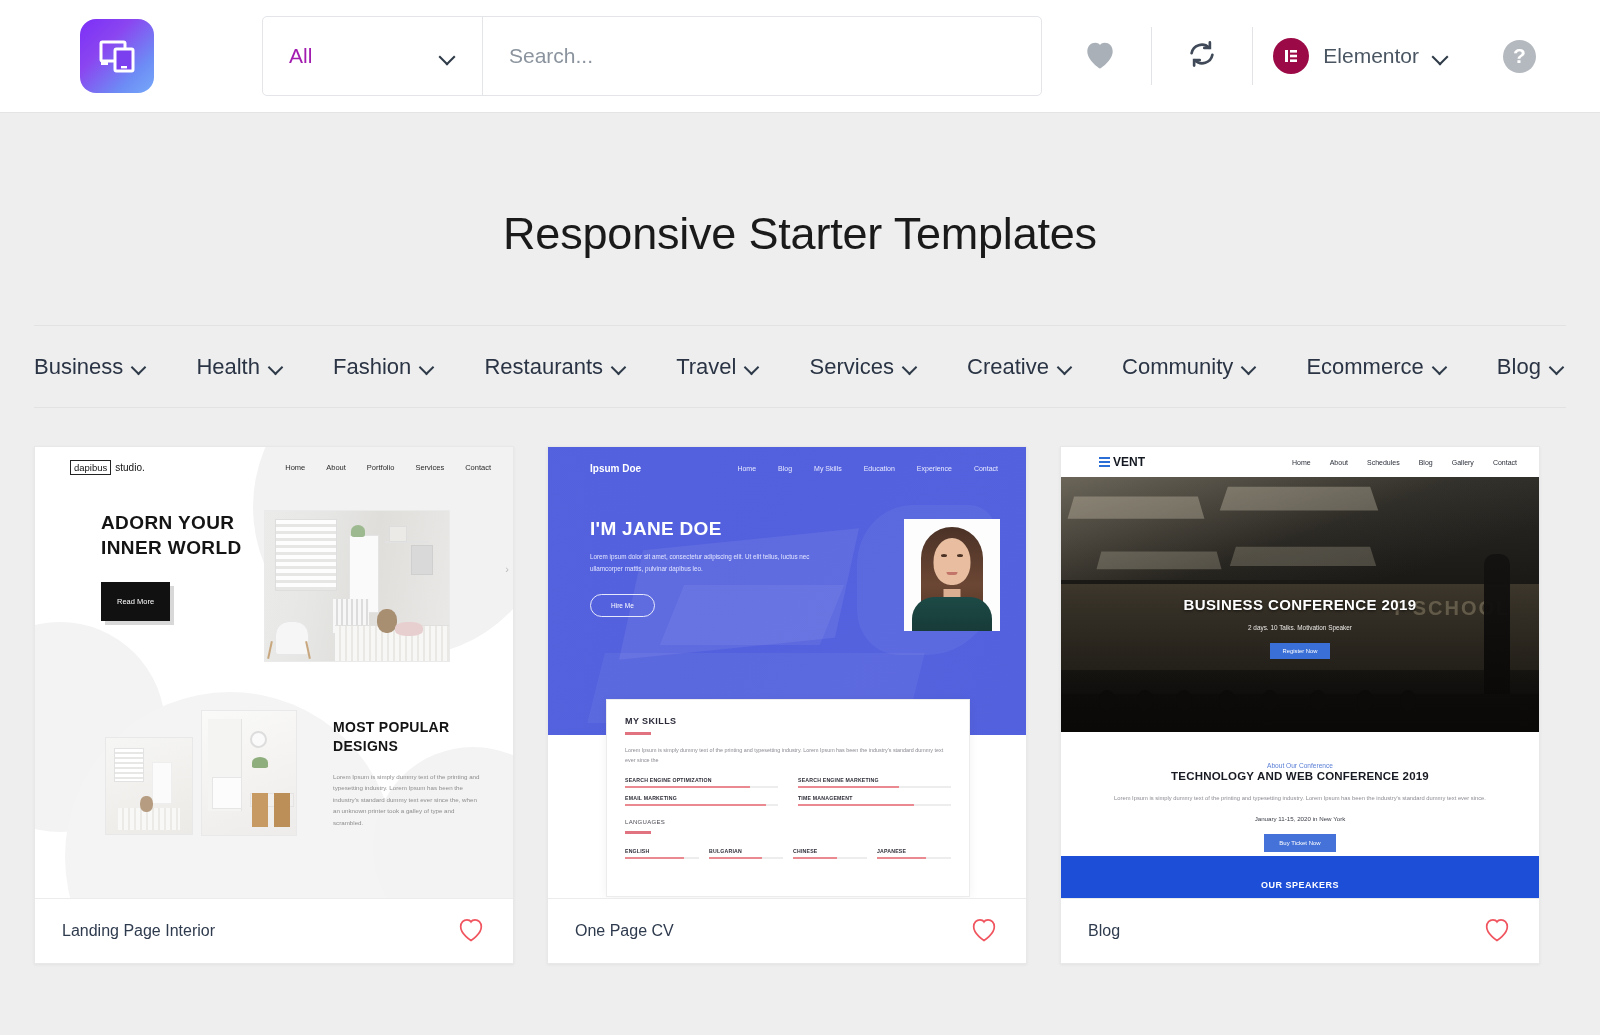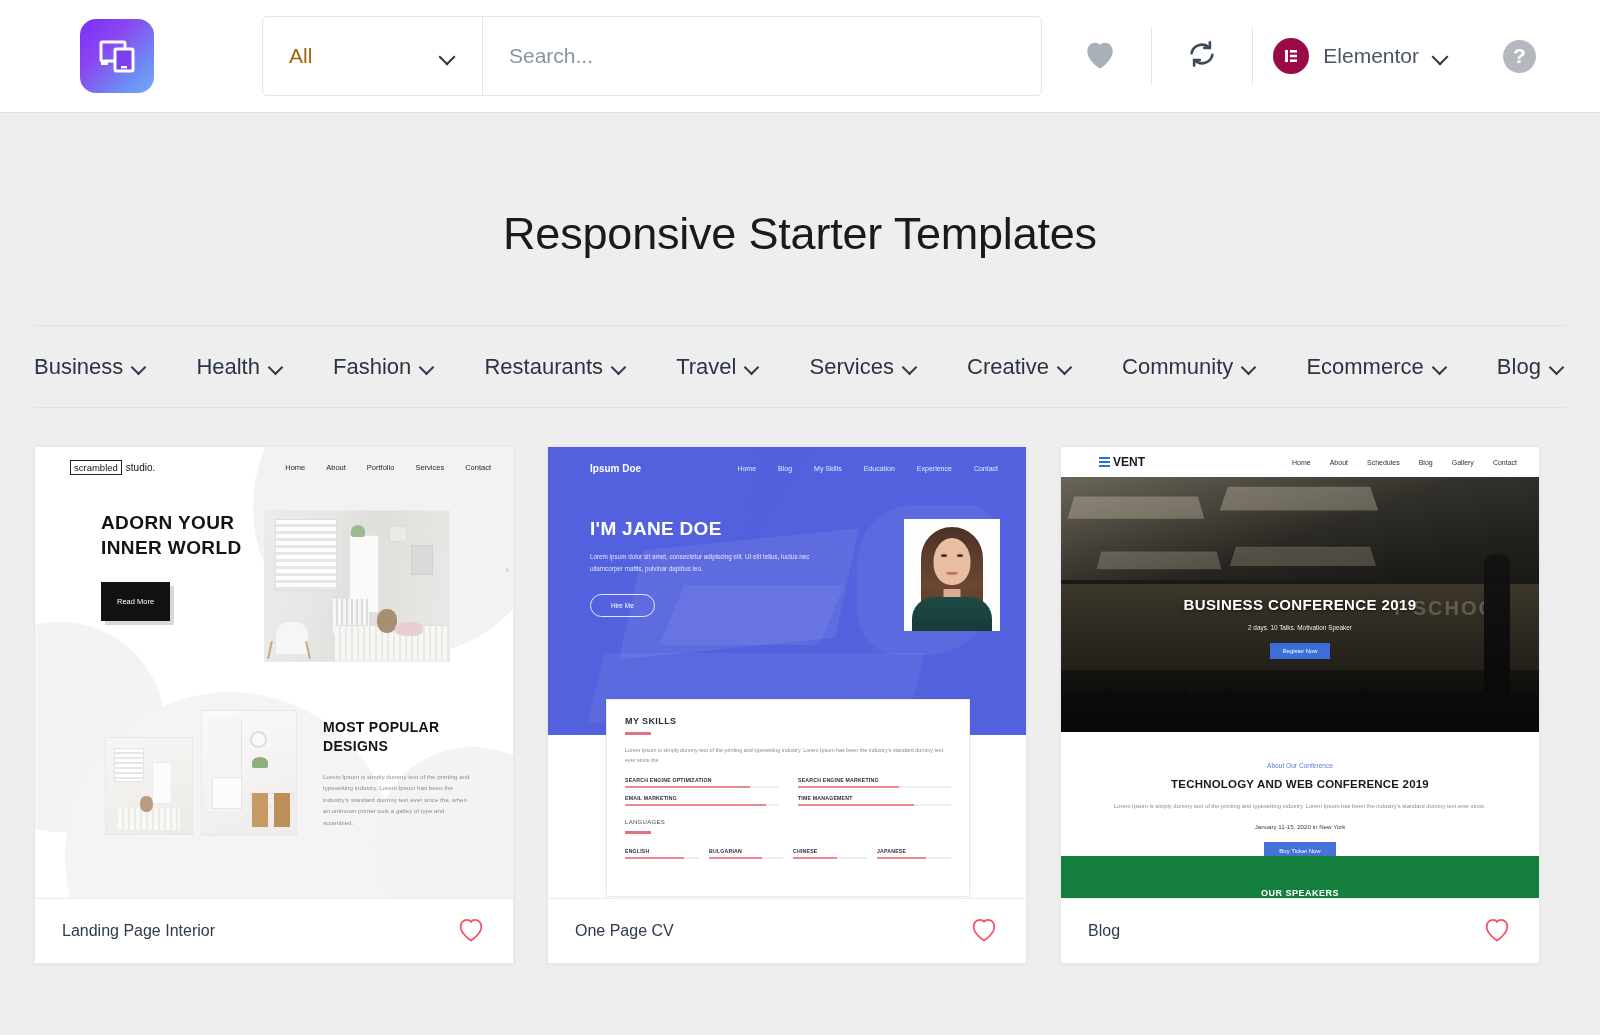--- a/index.html
+++ b/index.html
@@ -39,21 +39,21 @@
     background: #fff;
     overflow: hidden;
   }
   .cat-select {
     width: 220px;
     display: flex; align-items: center; justify-content: space-between;
     padding: 0 26px 0 26px;
     border-right: 1px solid #e3e5e8;
     cursor: pointer;
   }
-  .cat-select .cs-label { font-size: 21px; color: #a16207; }
+  .cat-select .cs-label { font-size: 21px; color: #a21caf; }
   .chev { width: 16px; height: 10px; position: relative; flex: 0 0 auto; }
   .chev::before {
     content:""; position:absolute; left:1px; top:0;
     width: 10px; height: 10px;
     border-right: 2.2px solid #2e3a48;
     border-bottom: 2.2px solid #2e3a48;
     transform: rotate(45deg);
   }
   .search-input {
     flex: 1;
@@ -240,21 +240,21 @@
     background: linear-gradient(160deg,#fafaf8,#eeecea);
     border:1px solid #e9e9e9; position:relative; overflow:hidden;
   }
   .p1-im2 .doorway { position:absolute; left:6px; top:8px; width:34px;height:92px; background:#f4f4f2; border-right:1px solid #e4e4e2;}
   .p1-im2 .dresser { position:absolute; left:10px; bottom:26px; width:30px;height:32px; background:#fcfcfc; border:1px solid #e6e6e6;}
   .p1-im2 .clock { position:absolute; left:48px; top:20px; width:17px;height:17px;border-radius:50%;border:2px solid #ddd;background:#fafafa;}
   .p1-im2 .plant2 { position:absolute; left:50px; top:46px; width:16px;height:11px;border-radius:50% 50% 15% 15%; background:#8fae7e;}
   .p1-im2 .tbl { position:absolute; right:2px; bottom:28px; width:44px;height:14px; background:#f2f0ee; border:1px solid #e6e4e2;}
   .p1-im2 .ch1 { position:absolute; right:28px; bottom:8px; width:16px;height:34px; background:#c79a63;}
   .p1-im2 .ch2 { position:absolute; right:6px; bottom:8px; width:16px;height:34px; background:#bd8f58;}
-  .p1-sec2-txt { margin-left: 26px; width: 150px; }
+  .p1-sec2-txt { margin-left: 36px; width: 150px; }
   .p1-h2 { font-size: 14px; font-weight: 800; color:#141414; line-height: 1.4; letter-spacing: 0.3px;}
   .p1-p { margin-top: 14px; font-size: 6.2px; line-height: 1.85; color:#8d8d8d; }
 
   
   .p2 { width:100%; height:100%; background:#fff; position:relative; }
   .p2-hero {
     height: 288px;
     background:
       linear-gradient(180deg, rgba(82,96,222,0.94), rgba(82,96,222,0.90)),
       linear-gradient(115deg,#6d7ae0 0%, #5b69dd 40%, #6e7be2 70%, #5a68dc 100%);
@@ -390,27 +390,28 @@
     position:absolute; bottom: 22px; width: 16px; height: 20px;
     border-radius: 50% 50% 40% 40%; background:#0c0b0a;
   }
   .p3-hero-txt { position:relative; z-index: 4; text-align:center; padding-top: 116px; }
   .p3-h1 { font-size: 15px; font-weight: 700; color:#fff; line-height: 1.55; letter-spacing: 0.4px;
            text-shadow: 0 1px 3px rgba(0,0,0,0.7); }
   .p3-sub { margin-top: 8px; font-size: 6.4px; color:#e9e7e4; }
   .p3-btn { margin-top: 12px; display:inline-block; background:#3a6fd8; color:#fff; font-size:5.8px; padding:5px 13px;}
   .p3-about { background:#fff; padding: 30px 44px 0 44px; text-align:center; }
   .p3-eyebrow { font-size: 6.6px; color:#5a7fd6; }
-  .p3-h2 { margin-top: 9px; font-size: 11.5px; font-weight: 800; color:#171a22; letter-spacing: 0.2px;}
+  .p3-h2 { margin-top: 1px; font-size: 11.5px; font-weight: 800; color:#171a22; letter-spacing: 0.2px;}
   .p3-p { margin-top: 11px; font-size: 5.8px; line-height: 1.95; color:#8c8c94; }
   .p3-date { margin-top: 11px; font-size: 6.2px; color:#3a3d46; }
   .p3-btn2 { margin-top: 12px; display:inline-block; background:#4472d8; color:#fff; font-size:6px; padding:6px 15px;}
   .p3-speakers {
     position: absolute; left:0; right:0; bottom: 0; height: 42px;
-    background:#15803d; display:flex; align-items:flex-end; justify-content:center;
+    background:#1d4ed8; display:flex; align-items:flex-end; justify-content:center;
+    padding-bottom: 8px;
   }
   .p3-speakers span { font-size: 9px; font-weight: 800; color:#fff; letter-spacing: 0.5px; }
 </style>
 </head>
 <body>
 
 <div class="topbar">
 
   <div class="logo-tile">
     <span>
@@ -525,21 +526,21 @@
     <div class="card-preview">
       <div class="p1">
         <div class="blob1"></div>
         <div class="blob2"></div>
         <div class="blob3"></div>
         <div class="blob4"></div>
 
         <div class="p1-inner">
           <div class="p1-nav">
             <div class="p1-logo">
-              <span class="boxed">scrambled</span>
+              <span class="boxed">dapibus</span>
               <span>studio.</span>
             </div>
             <div class="p1-navlinks">
               <span>Home</span>
               <span>About</span>
               <span>Portfolio</span>
               <span>Services</span>
               <span>Contact</span>
             </div>
           </div>

